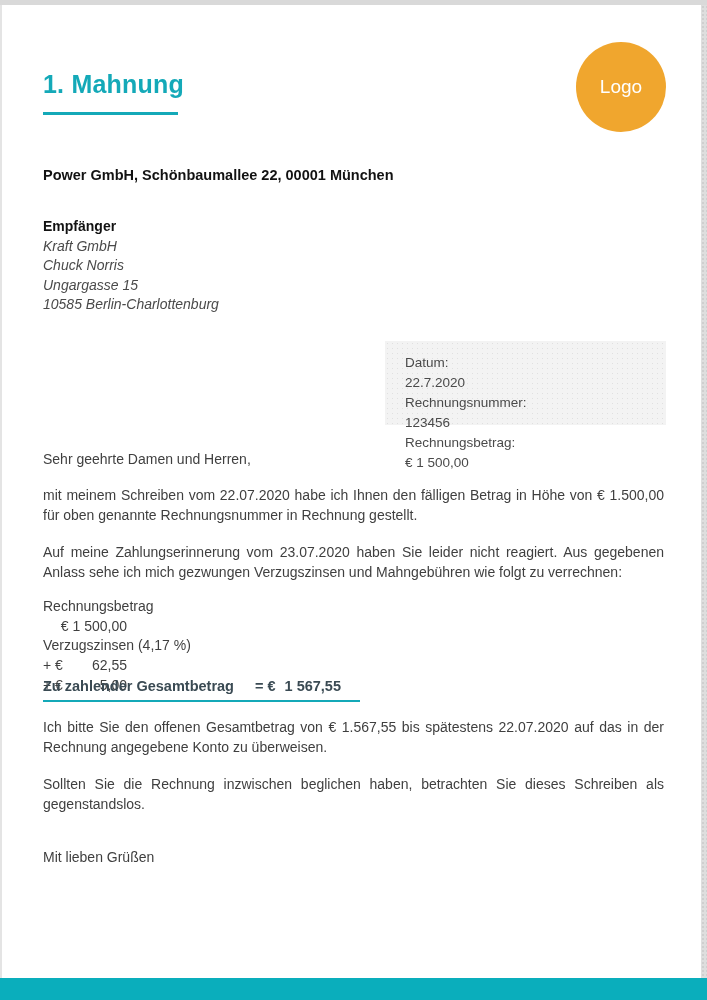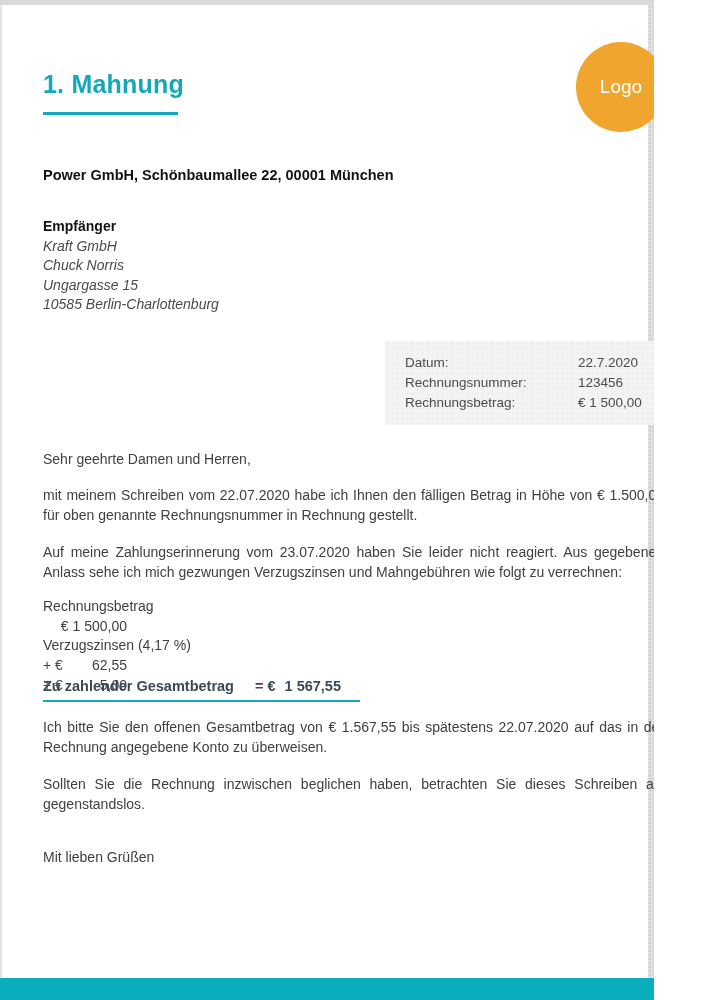--- a/index.html
+++ b/index.html
@@ -3,21 +3,21 @@
 <meta charset="utf-8">
 <style>
   * { margin: 0; padding: 0; box-sizing: border-box; }
   html, body { background: #ffffff; }
   body {
     font-family: "Liberation Sans", "DejaVu Sans", sans-serif;
     -webkit-font-smoothing: antialiased;
   }
   .frame {
     position: relative;
-    width: 654px;
+    width: 707px;
     height: 1000px;
     background: #ffffff;
     overflow: hidden;
   }
   
   .strip-top {
     position: absolute; top: 0; left: 0; width: 707px; height: 5px;
     background: #d9d9d9;
   }
   .edge-left {
@@ -65,21 +65,21 @@
   
   .meta-box {
     position: absolute; left: 385px; top: 341px;
     width: 281px; height: 84px;
     background-color: #f3f3f3;
     background-image: radial-gradient(#e0e0e0 0.9px, transparent 1px);
     background-size: 5px 5px;
     padding: 12px 0 0 20px;
     font-size: 13.5px; color: #4a4a4a;
   }
-  .meta-row { display: flex; line-height: 20px; }
+  .meta-row { display: flex; line-height: 20px; flex-direction: column; }
   .meta-row .m-label { width: 173px; }
   
   .bodytext {
     position: absolute; left: 43px;
     width: 621px;
     font-size: 14px; line-height: 19.5px; color: #3f3f3f;
   }
   .justify { text-align: justify; }
   .salutation { top: 450px; }
   .para1 { top: 486px; }

